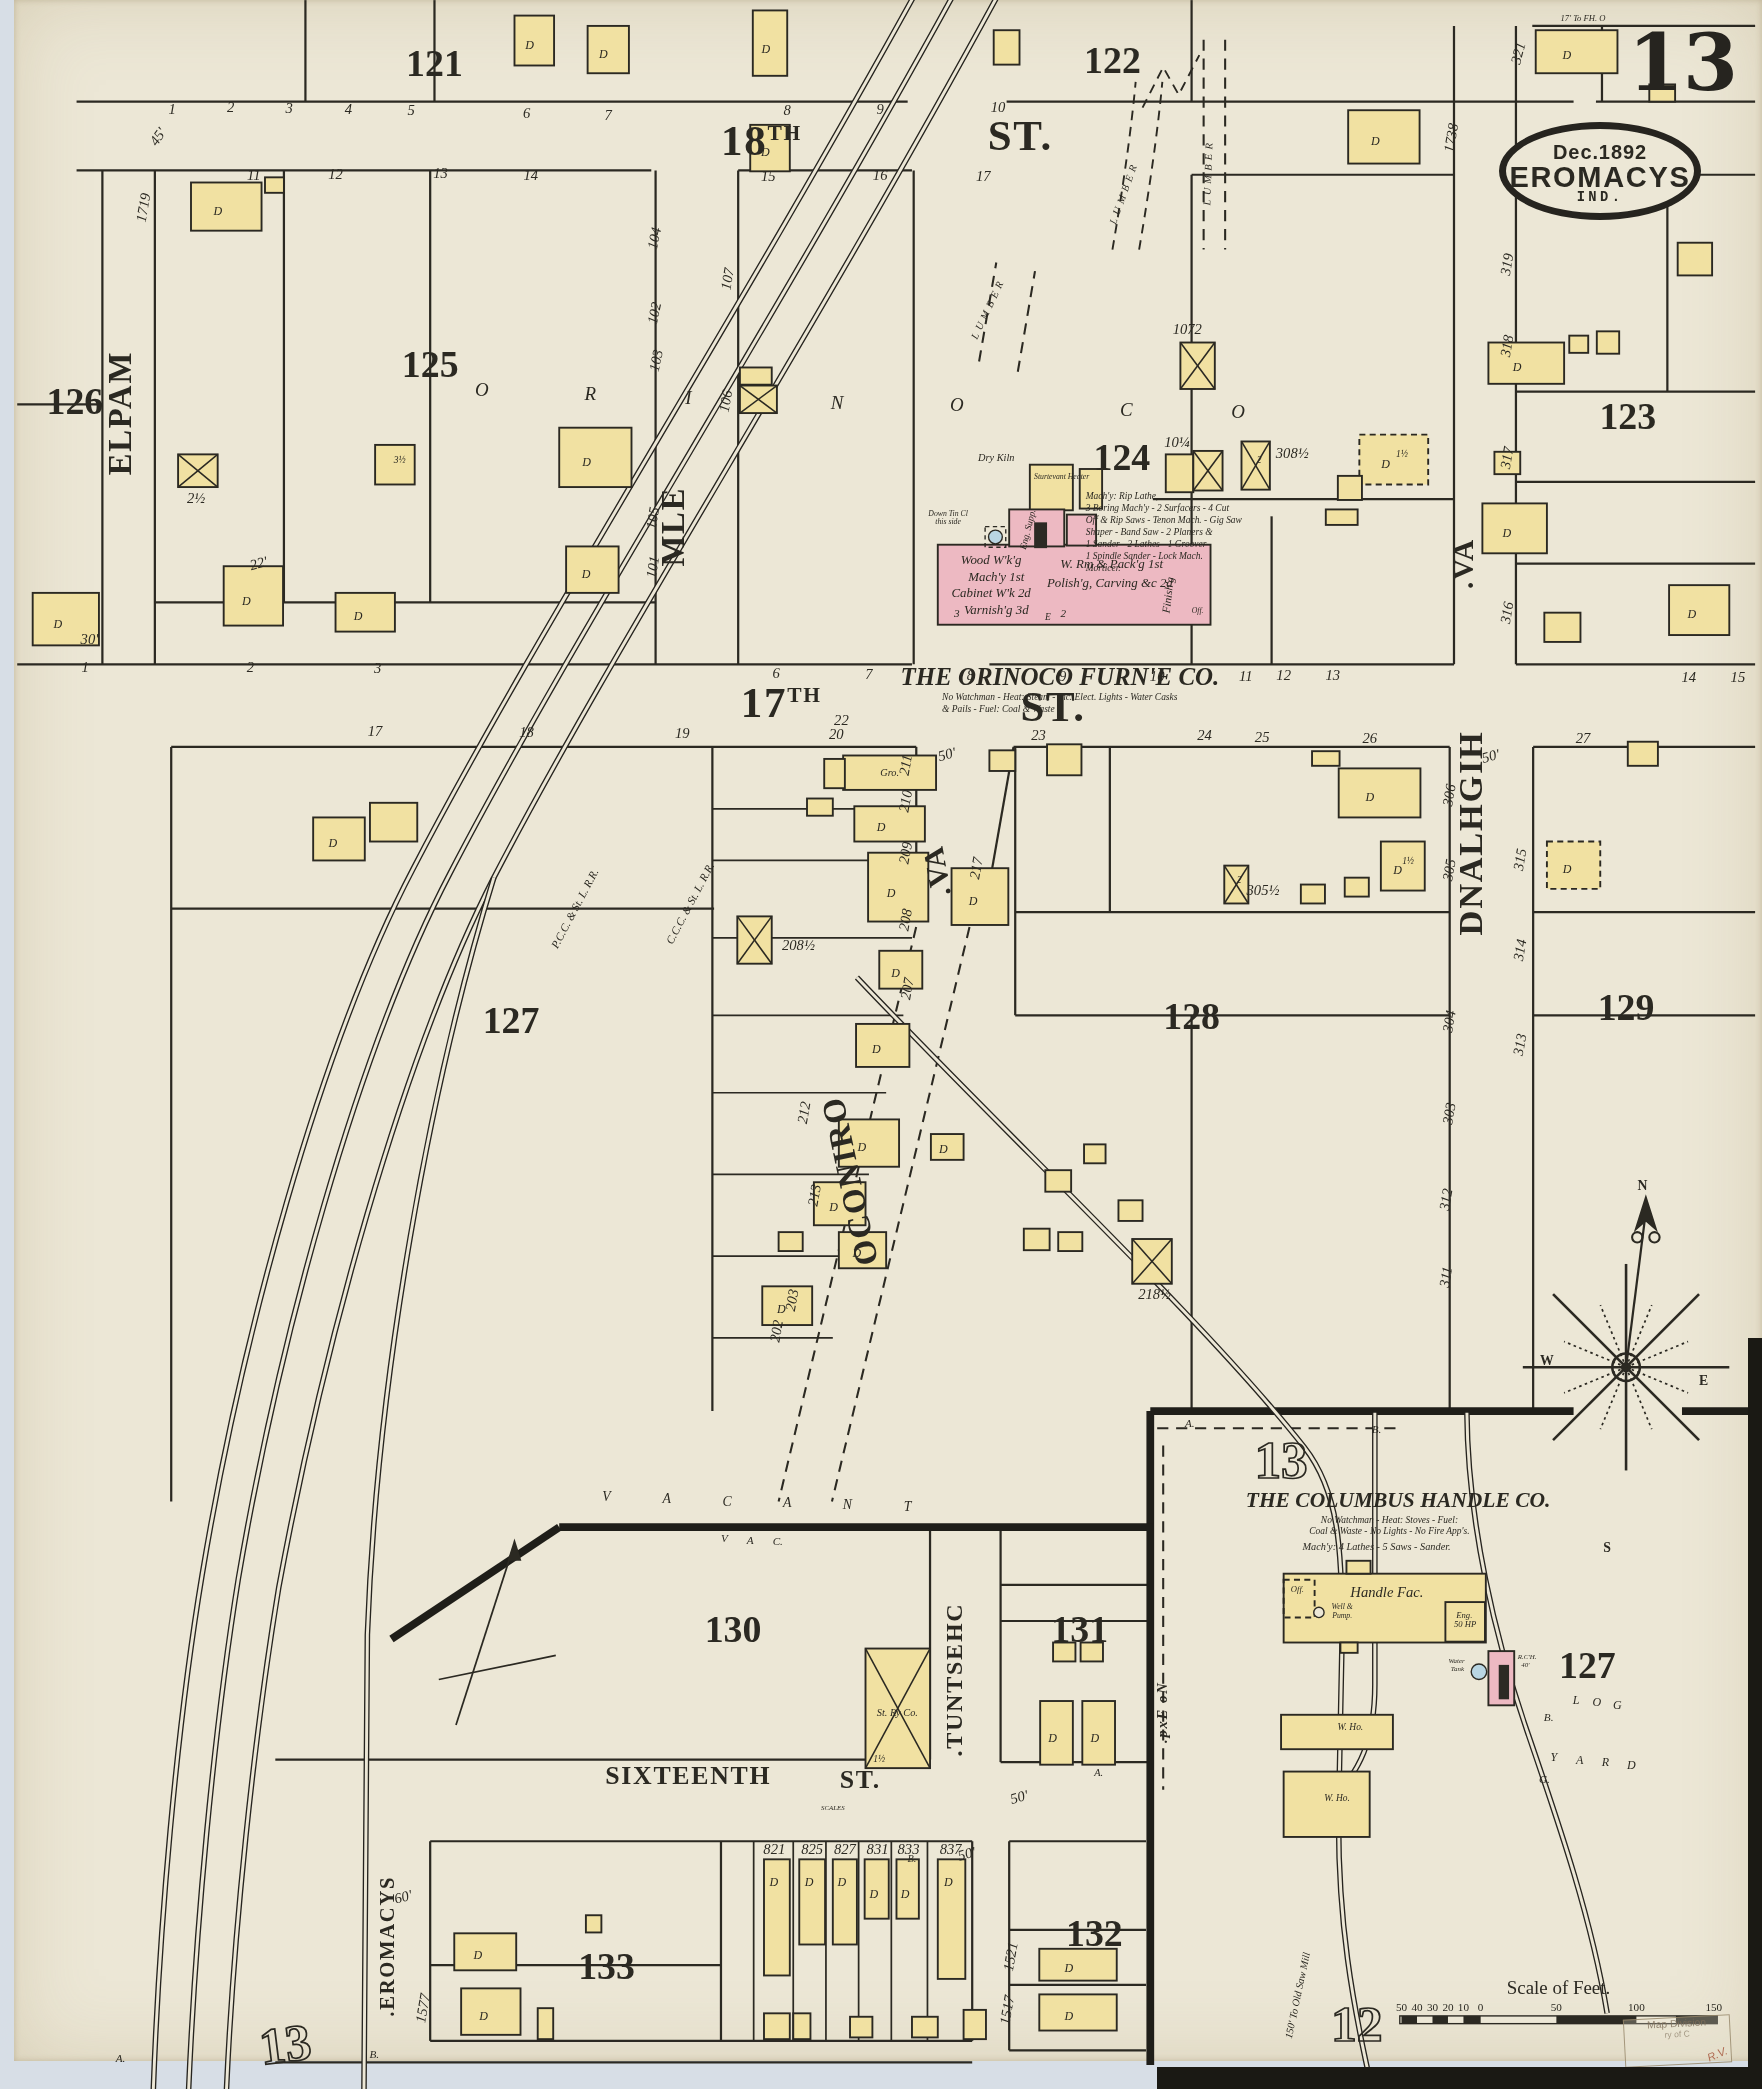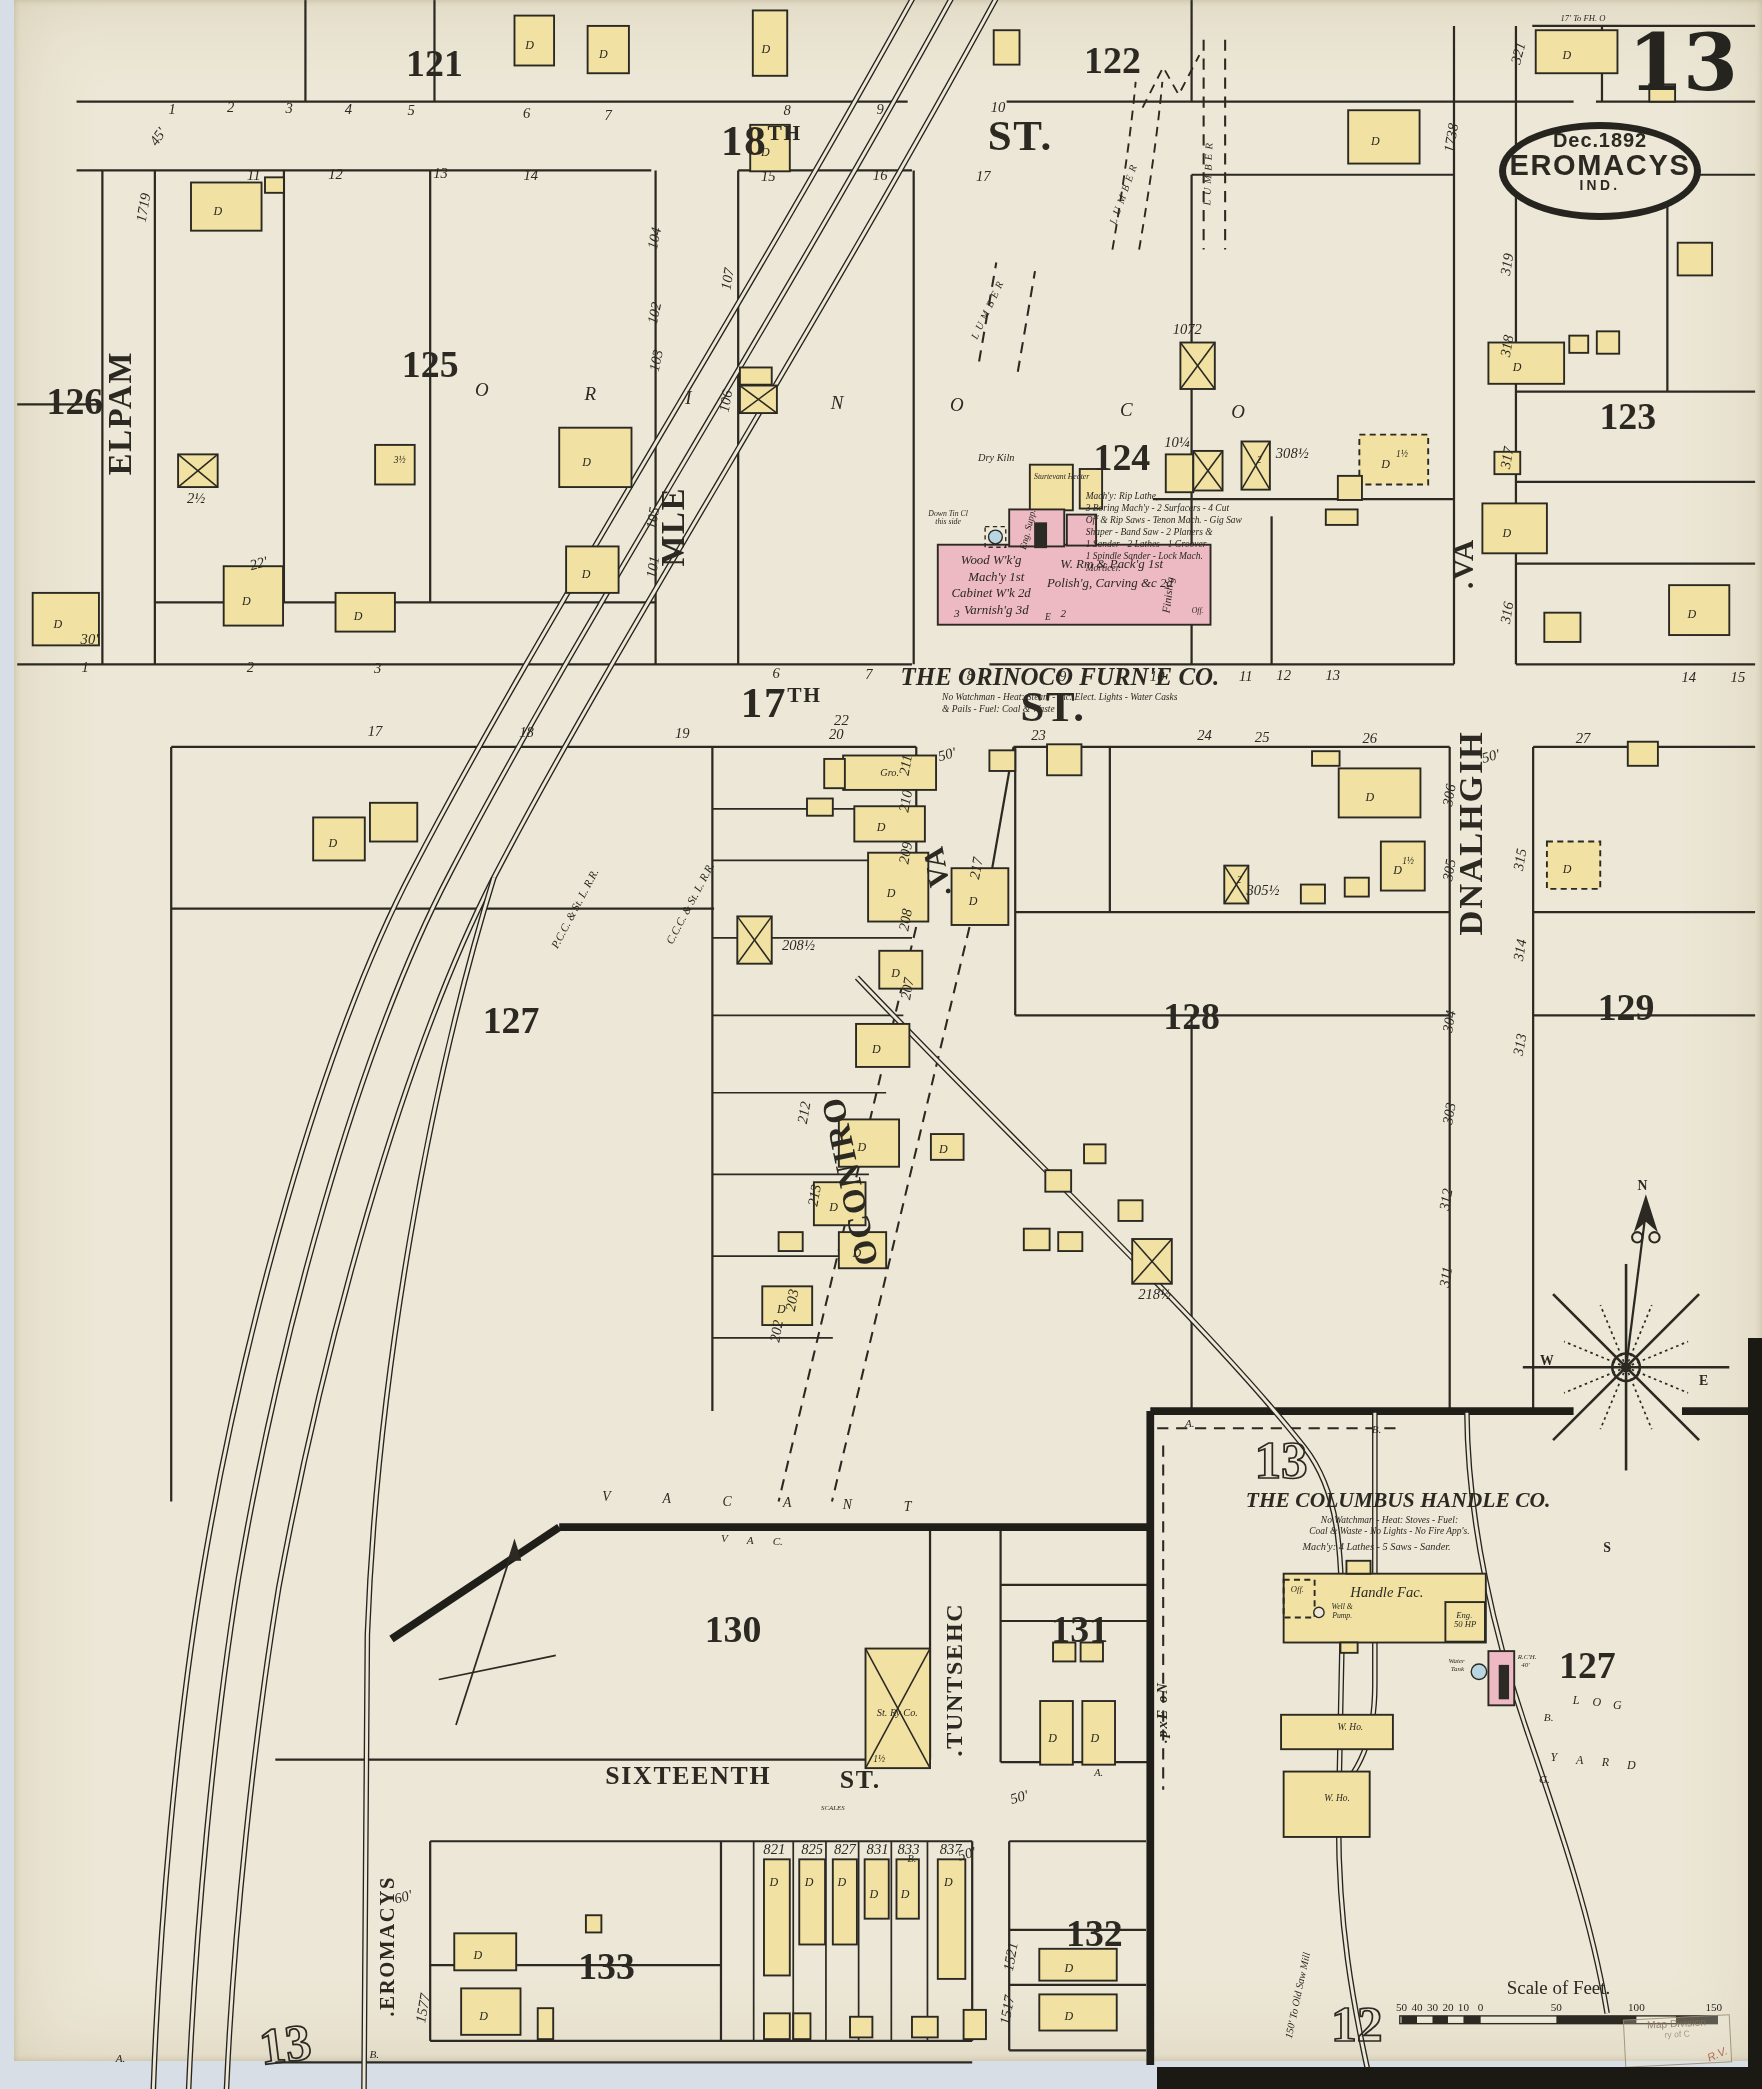--- a/index.html
+++ b/index.html
@@ -4,23 +4,23 @@
 <style>
   html,body{margin:0;padding:0;background:#d7dee6;}
   .stage{position:relative;width:1762px;height:2090px;background:#d7dee6;overflow:hidden;
          font-family:"Liberation Serif",serif;color:#2b2922;}
   .paper{position:absolute;left:13.8px;top:0;right:0;bottom:29px;background:#ece7d6;
          box-shadow:inset 0 0 77px rgba(160,140,90,.25), inset 0 0 6.9px rgba(120,100,60,.3);}
   #map-svg{position:absolute;left:0;top:0;}
   .badge{position:absolute;left:1499px;top:122px;width:188px;height:84px;border:7.7px solid #26241f;
          border-radius:50%;text-align:center;background:#ece7d6;}
   .badge .bd{font-family:"Liberation Sans",sans-serif;font-weight:bold;letter-spacing:0.9px;}
-  .badge .date{font-size:20px;margin-top:0;}
+  .badge .date{font-size:20px;margin-top:12px;}
   .badge .city{font-size:29px;line-height:26px;letter-spacing:1.7px;}
-  .badge .state{font-size:13.8px;letter-spacing:3.4px;}
+  .badge .state{font-size:13.8px;letter-spacing:3.4px;font-family:Liberation Mono, monospace;}
   .sheet-no{position:absolute;left:1623px;top:15.5px;width:120px;text-align:center;
             font-family:"DejaVu Serif",serif;font-weight:bold;font-size:79px;color:#26241f;}
   .stamp{position:absolute;left:1624px;top:2017px;width:105px;height:46px;border:1.7px solid #998a6d;
          transform:rotate(-3deg);color:#857661;font-family:"Liberation Sans",sans-serif;
          font-size:10.3px;text-align:center;opacity:.85;background:rgba(236,231,214,.3);}
   .stamp .l2{font-size:8.6px;opacity:.8;}
   .stamp .rv{position:absolute;right:3.4px;bottom:1.7px;color:#a85a40;font-style:italic;
              font-size:11.2px;transform:rotate(-20deg);}
   .dark-band{position:absolute;background:#1a1914;}
 </style>

